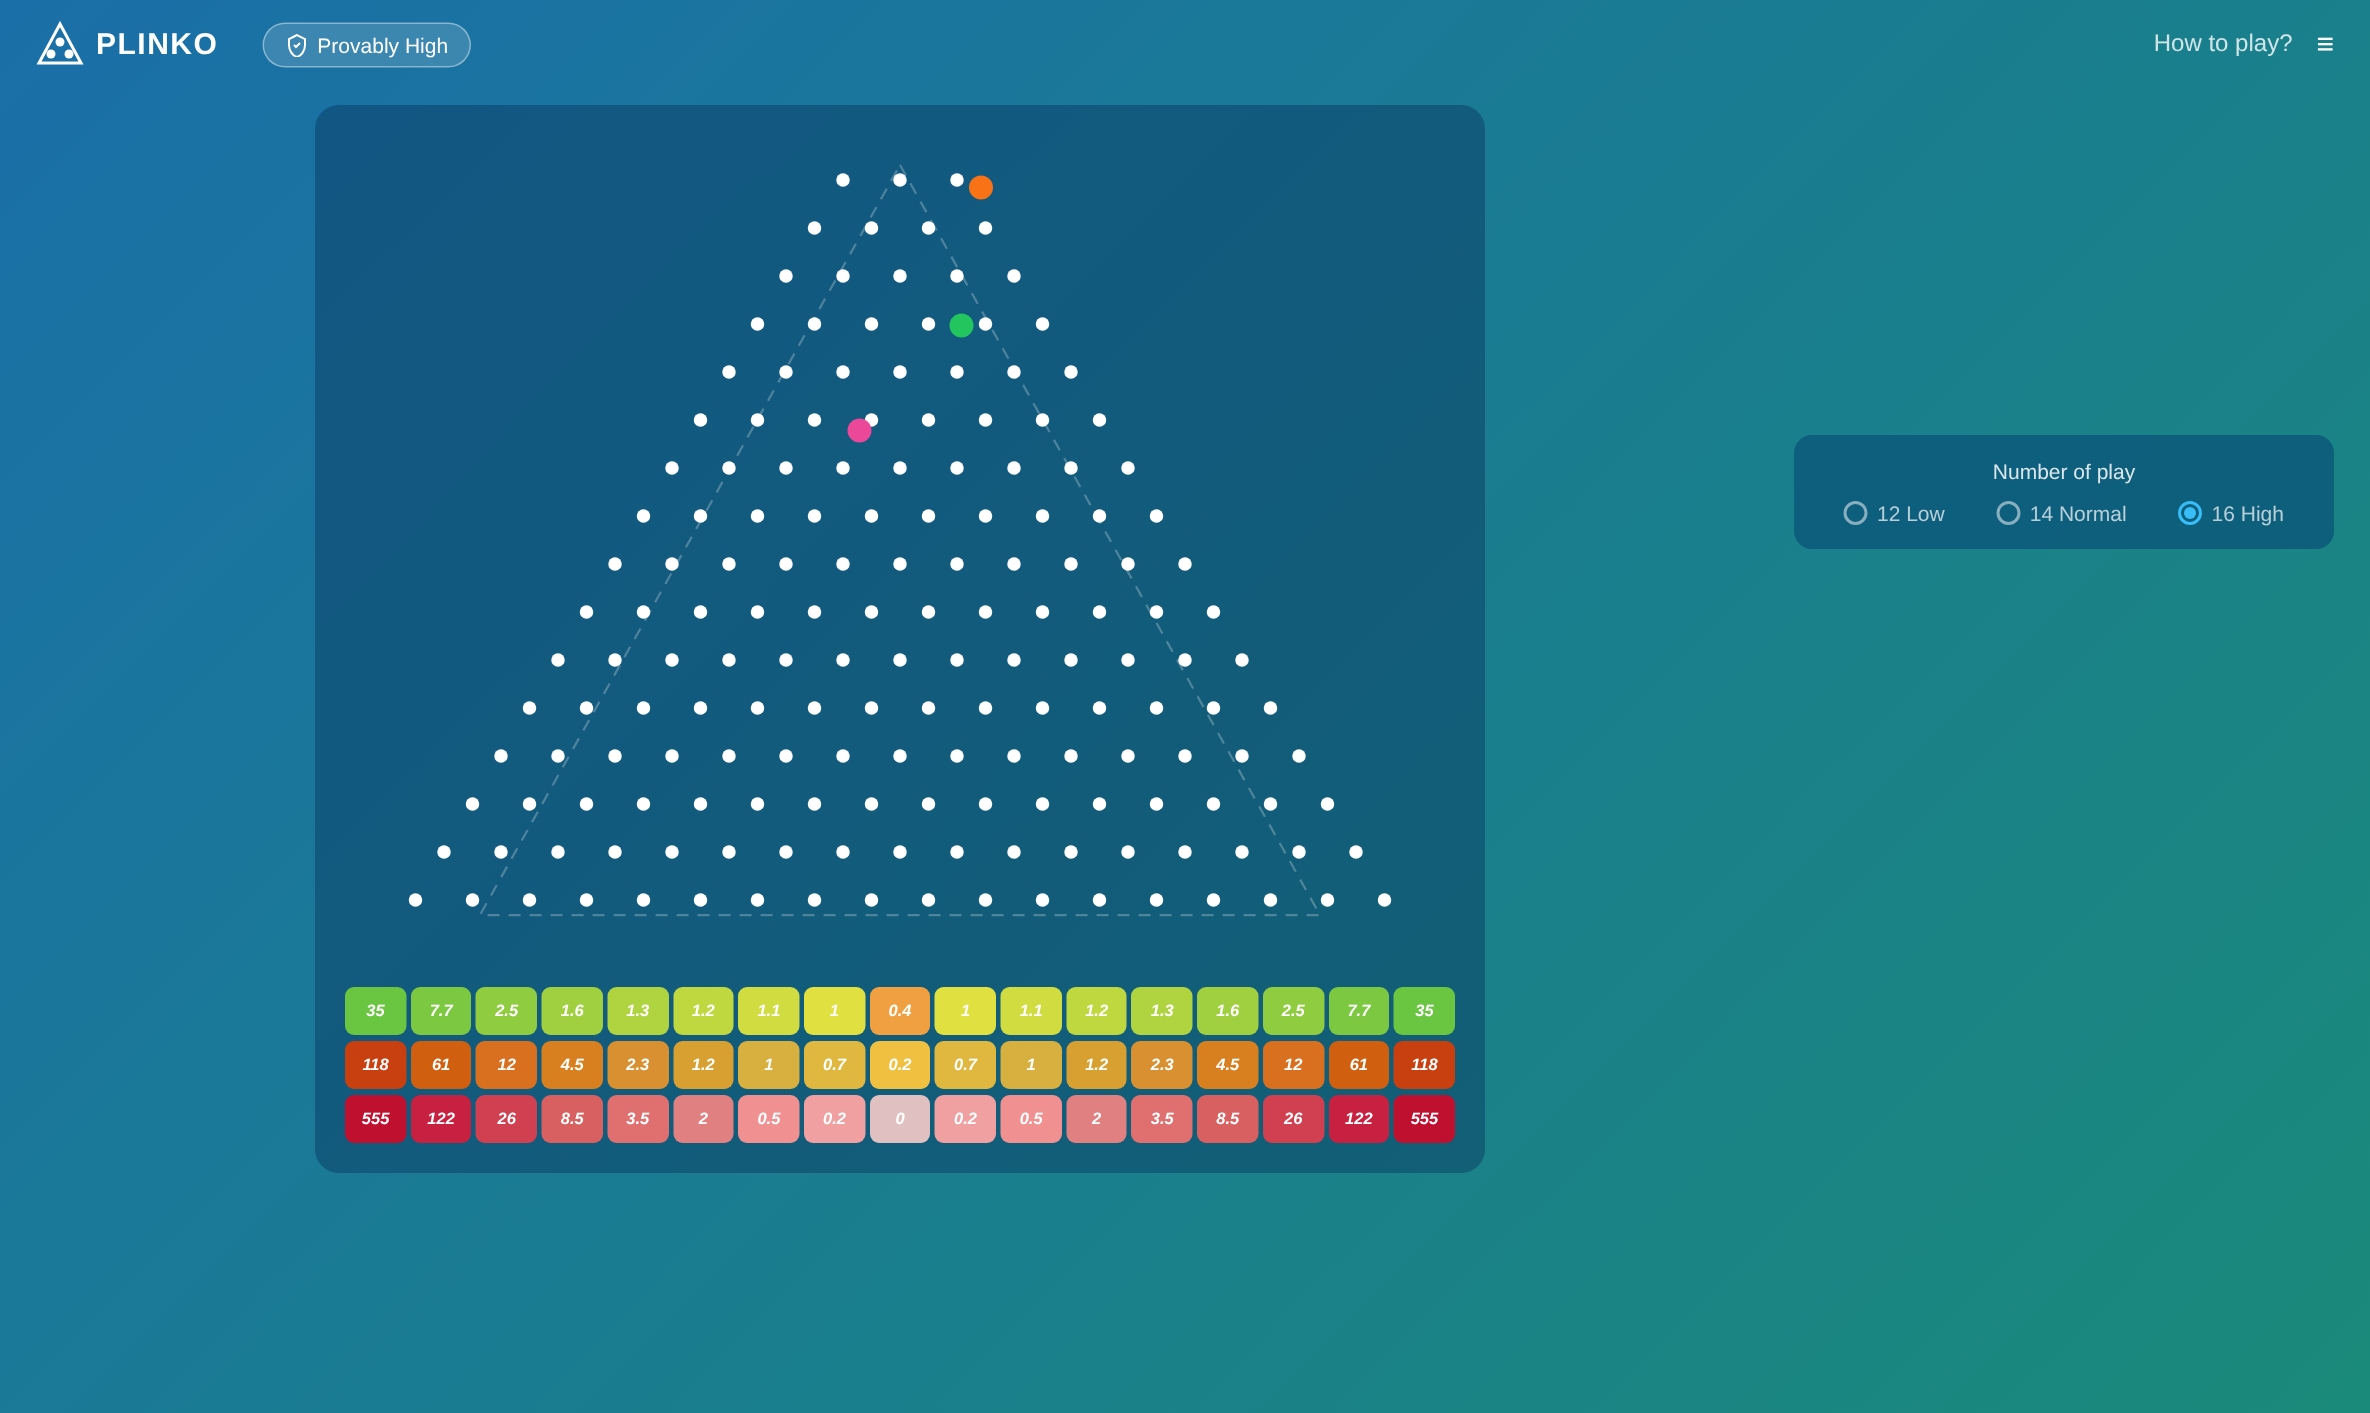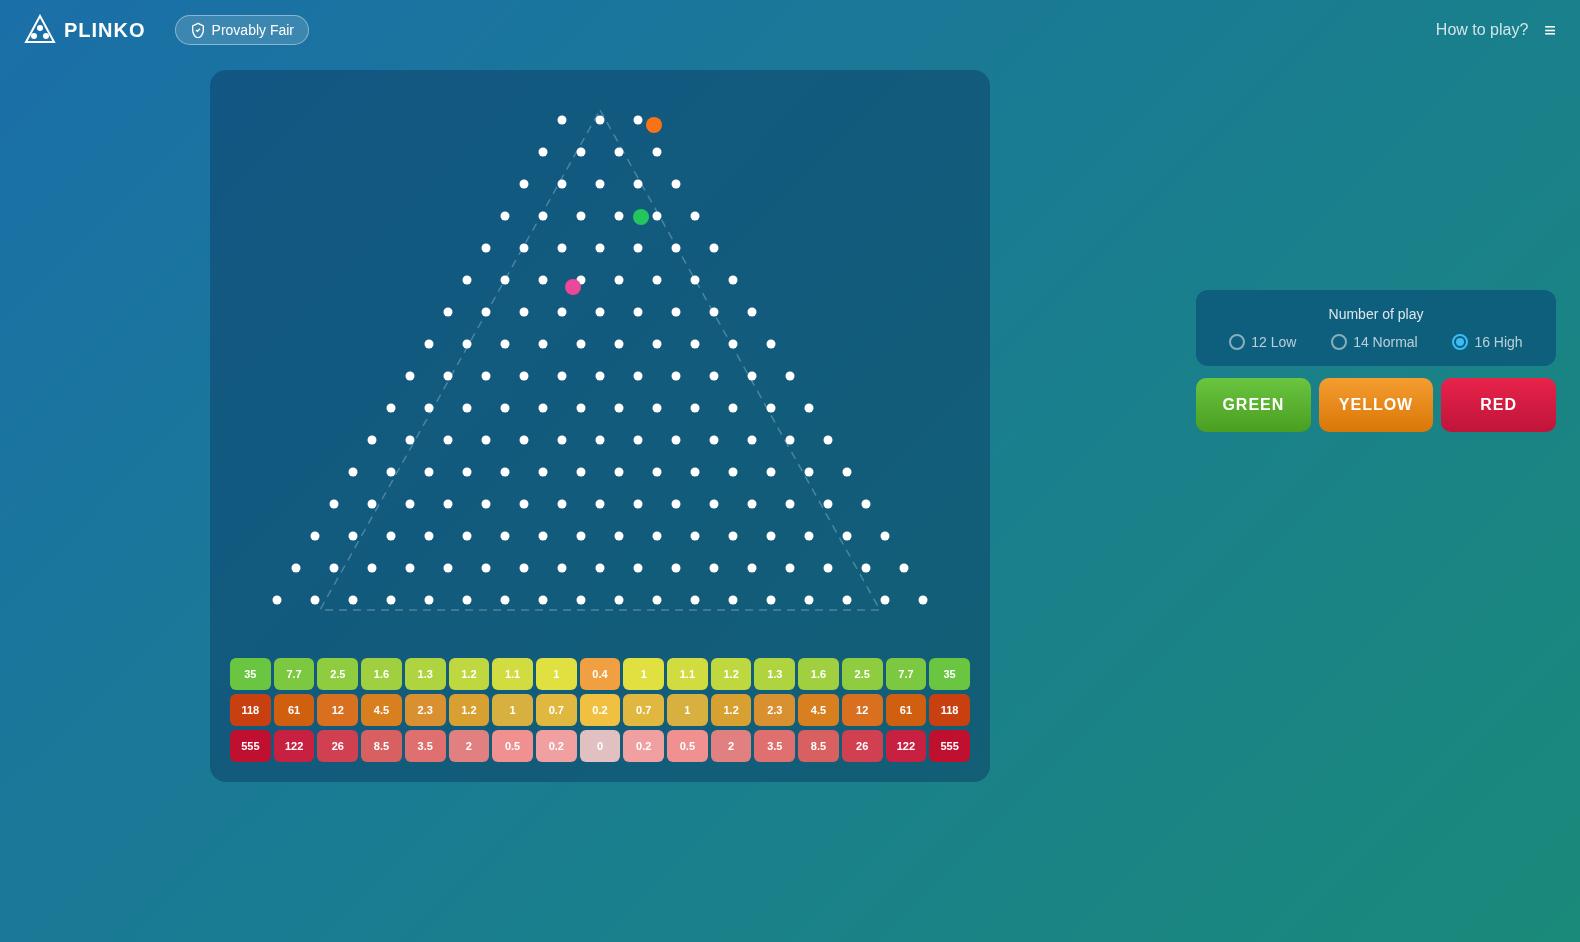--- a/index.html
+++ b/index.html
@@ -83,20 +83,21 @@
       display: flex;
       flex-direction: column;
       align-items: center;
     }
     .board-wrapper {
       background: rgba(10, 60, 100, 0.5);
       border-radius: 16px;
       padding: 20px;
       width: 780px;
       position: relative;
+      font-style: italic;
     }
     .pins-area {
       position: relative;
       width: 740px;
       height: 560px;
     }
     .pin {
       position: absolute;
       width: 9px;
       height: 9px;
@@ -324,21 +325,21 @@
         <circle cx="10" cy="22" r="3" fill="white"></circle>
         <circle cx="22" cy="22" r="3" fill="white"></circle>
       </svg>
       <span>PLINKO</span>
     </div>
     <button class="provably-fair-btn">
       <svg width="16" height="16" viewBox="0 0 24 24" fill="none" stroke="white" stroke-width="2">
         <path d="M12 2L4 6v6c0 5.5 3.5 10.7 8 12 4.5-1.3 8-6.5 8-12V6L12 2z"></path>
         <polyline points="9,12 11,14 15,10"></polyline>
       </svg>
-      <span>Provably Fair</span>
+      <span>Provably High</span>
     </button>
   </div>
   <div class="header-right">
     <span class="how-to-play">How to play?</span>
     <span class="menu-icon">≡</span>
   </div>
 </div>
 
 <div class="main-content">
 
@@ -600,20 +601,15 @@
             <div class="pin-radio"></div>
             <span>14 Normal</span>
           </div>
           <div class="pin-option">
             <div class="pin-radio selected"></div>
             <span>16 High</span>
           </div>
         </div>
     </div>
 
-    <div class="color-buttons">
-      <button class="color-btn btn-green">GREEN</button>
-      <button class="color-btn btn-yellow">YELLOW</button>
-      <button class="color-btn btn-red">RED</button>
-    </div>
 
   </div>
 </div>
 
 </body></html>

